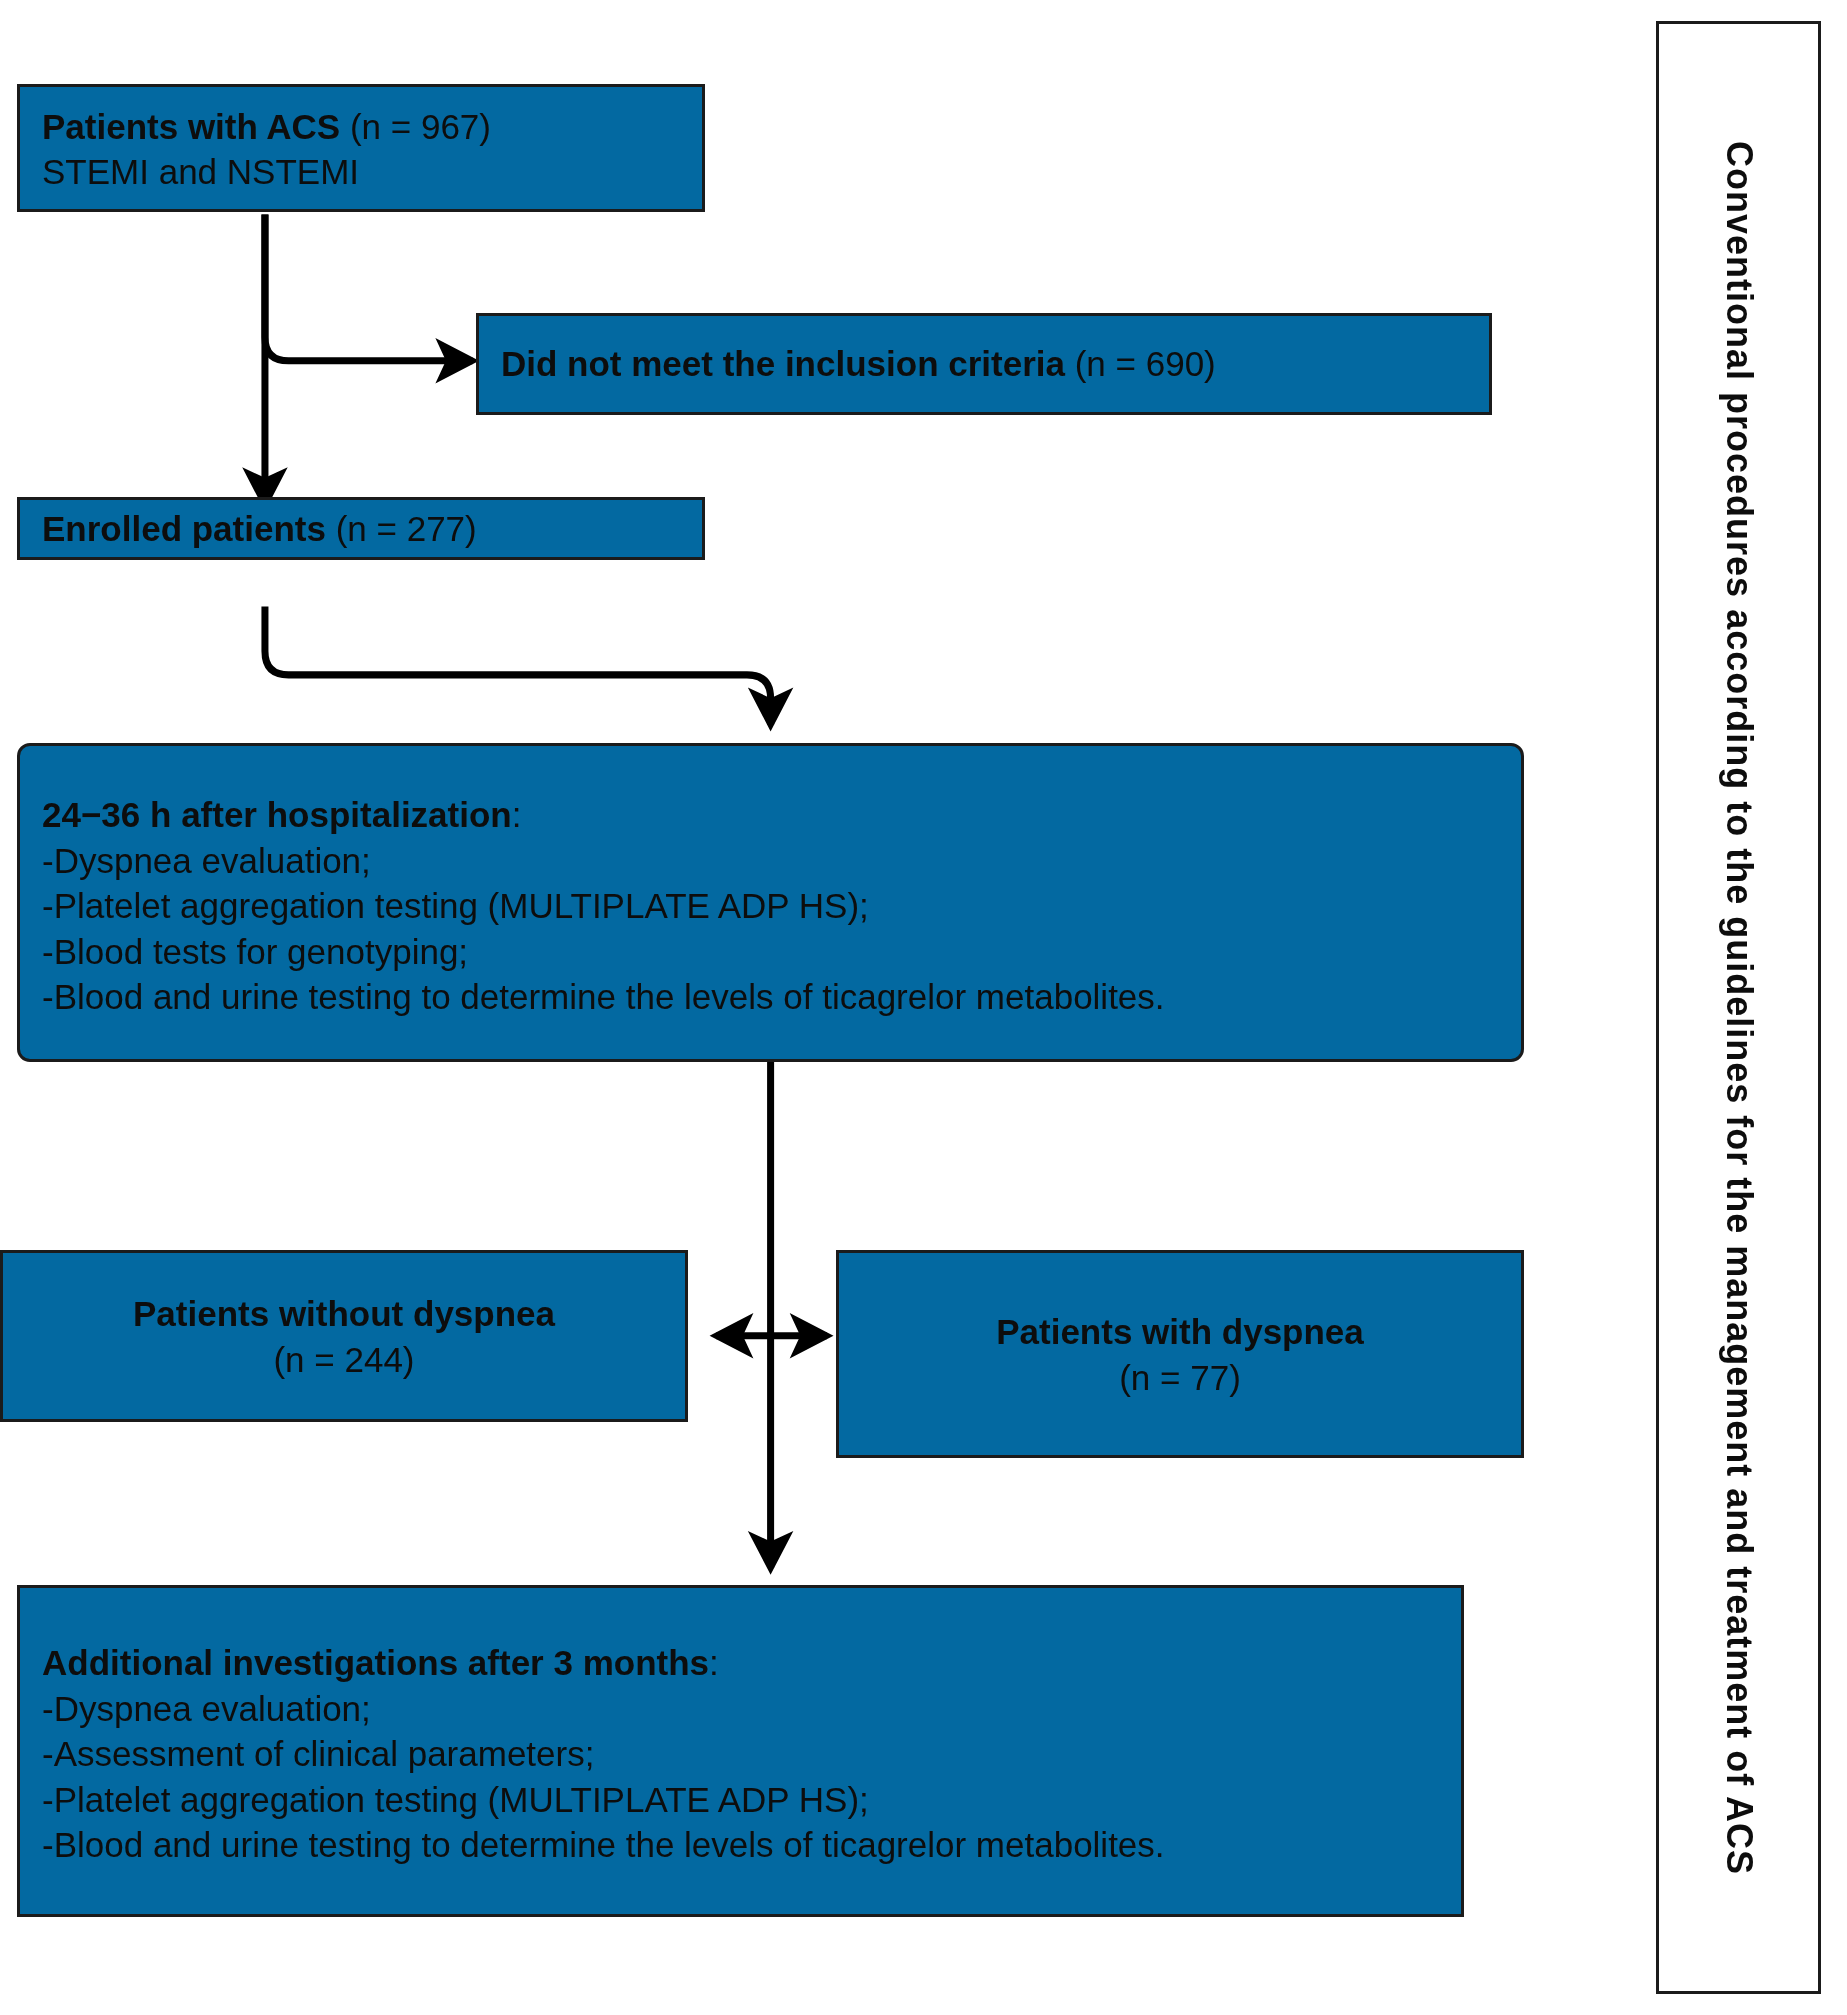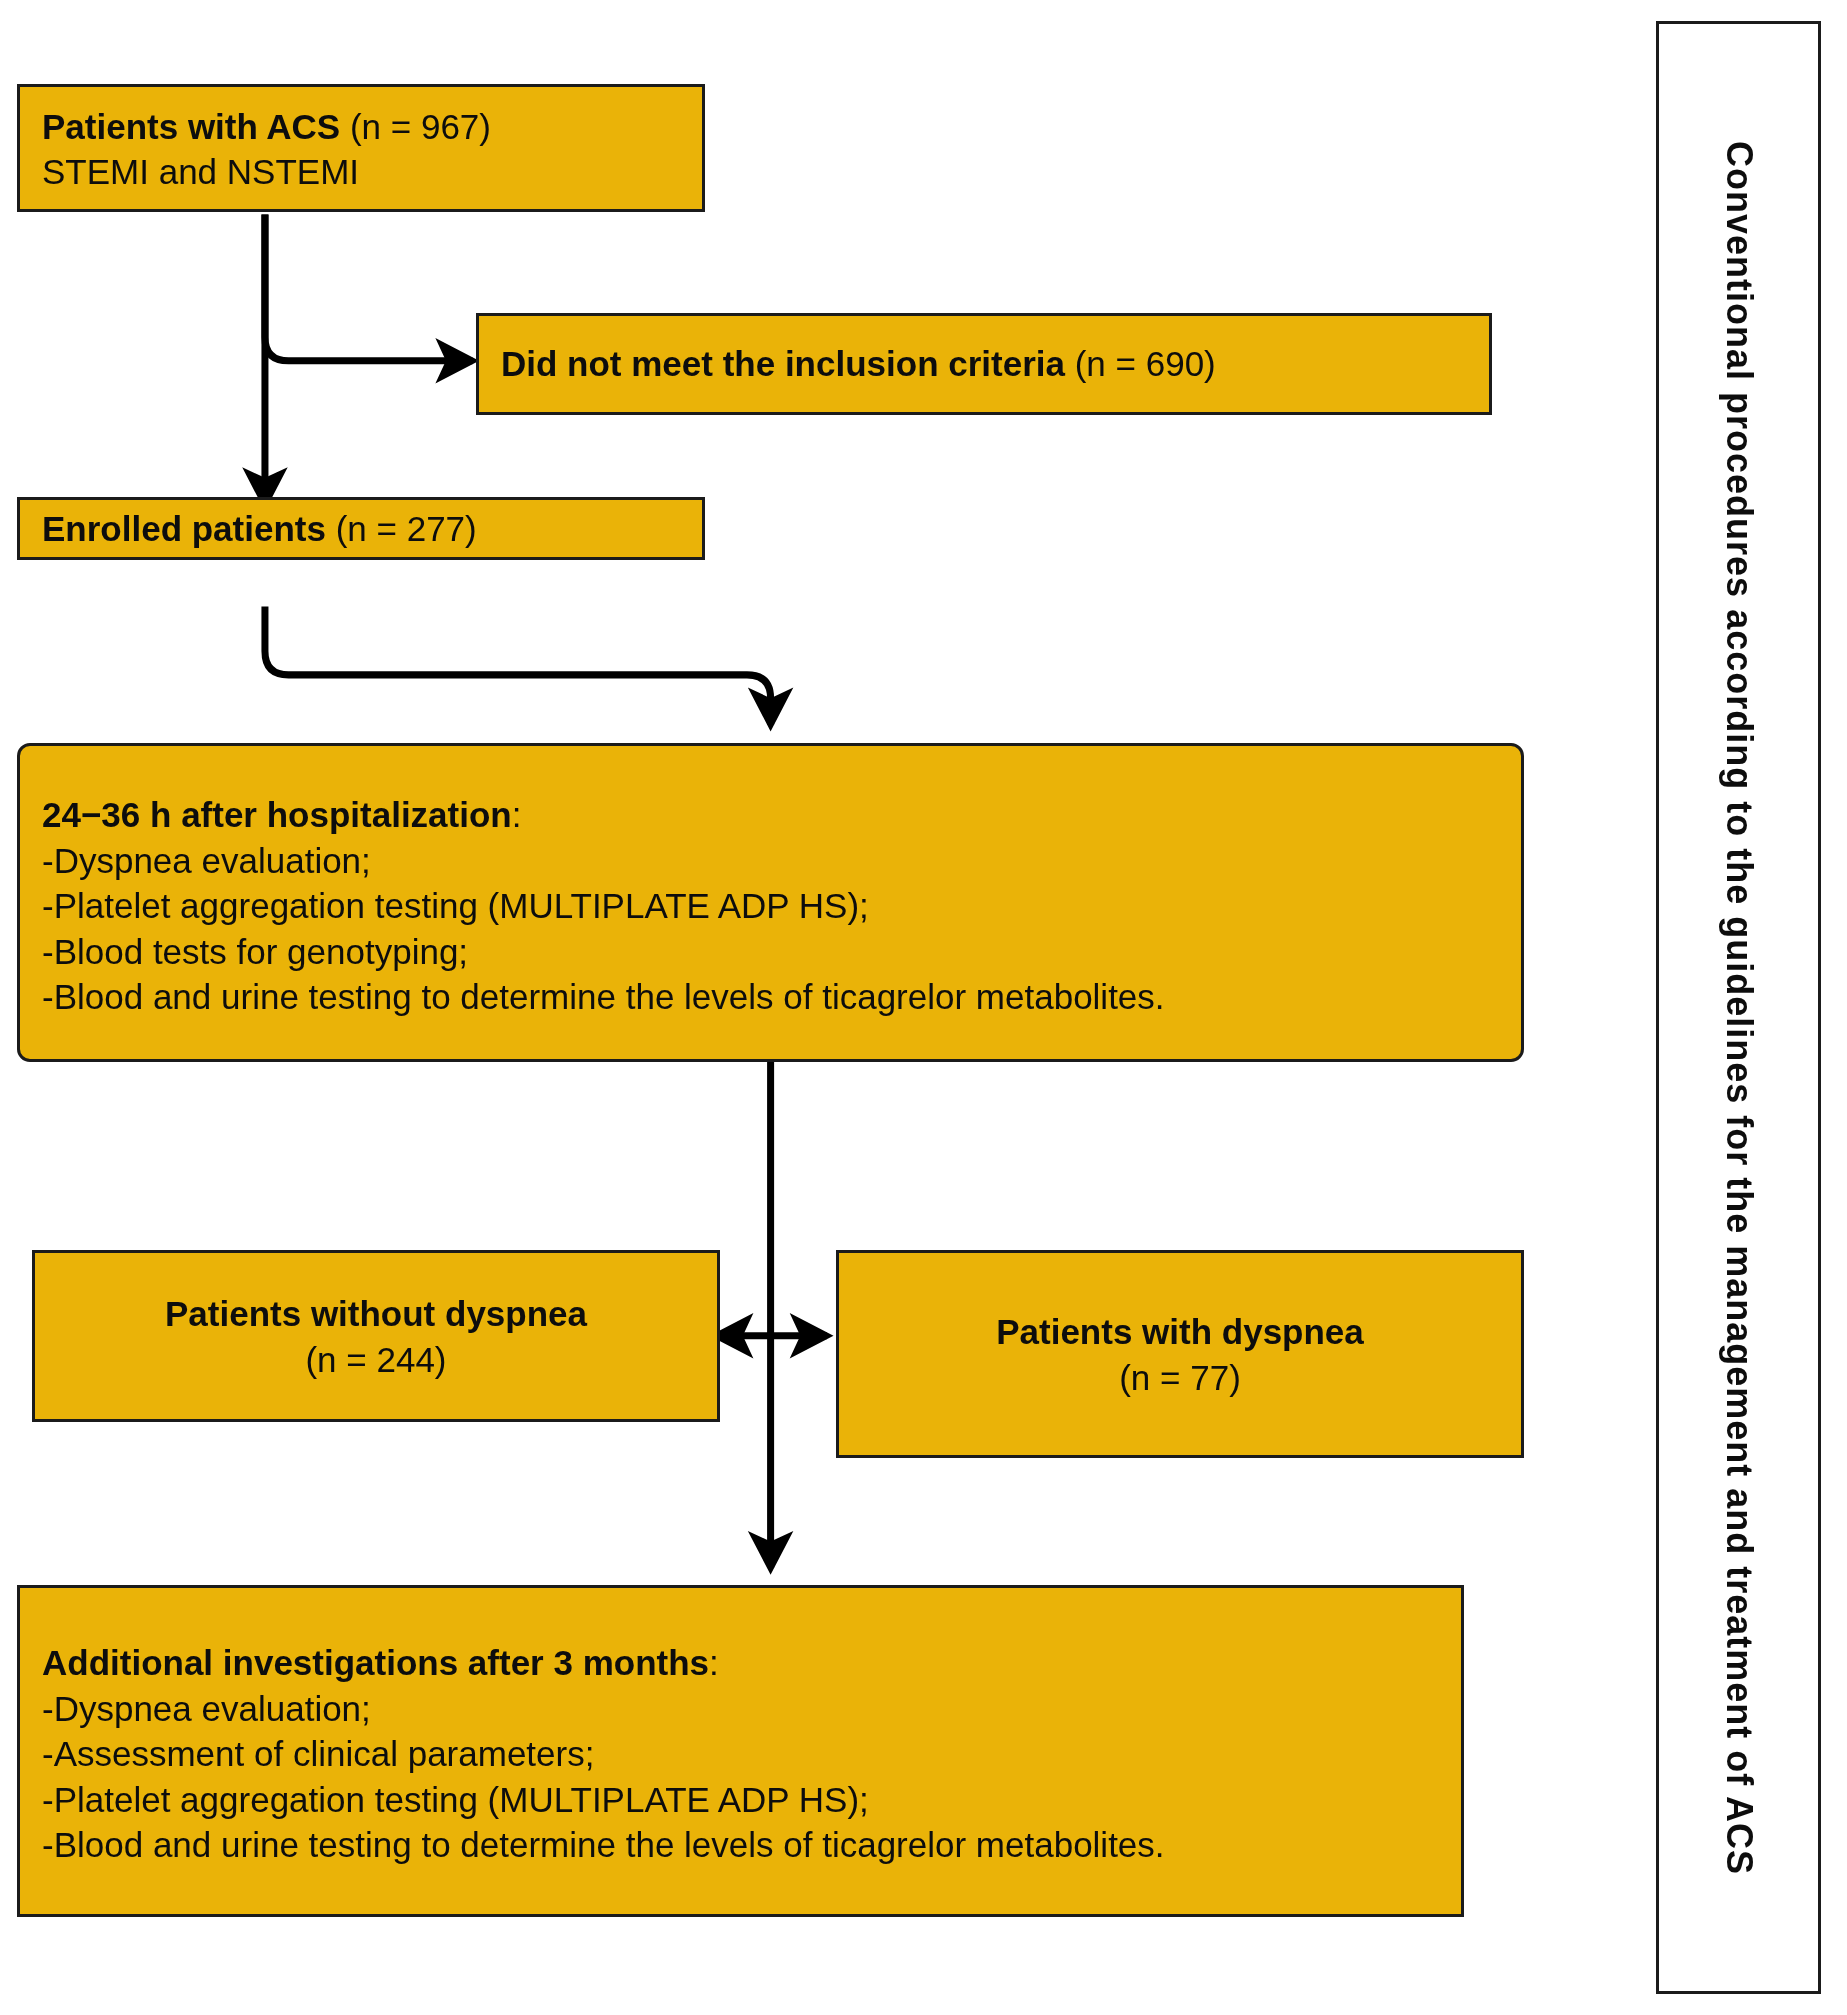--- a/index.html
+++ b/index.html
@@ -11,21 +11,21 @@
     position:relative;
     width:1847px;
     height:2015px;
     background:#ffffff;
     overflow:hidden;
   }
   .node{
     position:absolute;
     box-sizing:border-box;
     border:3.2px solid #1b1b1b;
-    background:#eab308;
+    background:#0369a1;
     color:#000000;
   }
   .node .inner{
     position:absolute;
     left:0; right:0;
   }
   
   .vcenter .inner{ top:50%; transform:translateY(-50%); }
 
   .ln{
@@ -117,21 +117,21 @@
   <div class="node" style="left:17px; top:743px; width:1507px; height:319px;border-radius:13px;">
     <div class="inner" style="top:46px;">
       <span class="ln pad-l"><b class="b">24−36 h after hospitalization</b><span>:</span></span>
       <span class="ln pad-l">-Dyspnea evaluation;</span>
       <span class="ln pad-l">-Platelet aggregation testing (MULTIPLATE ADP HS);</span>
       <span class="ln pad-l">-Blood tests for genotyping;</span>
       <span class="ln pad-l">-Blood and urine testing to determine the levels of ticagrelor metabolites.</span>
     </div>
   </div>
 
-  <div class="node vcenter" style="left:32px; top:1250px; width:688px; height:172px;">
+  <div class="node vcenter" style="left:0; top:1250px; width:688px; height:172px;">
     <div class="inner">
       <span class="ln center b">Patients without dyspnea</span>
       <span class="ln center">(n = 244)</span>
     </div>
   </div>
 
   <div class="node vcenter" style="left:836px; top:1250px; width:688px; height:208px;">
     <div class="inner">
       <span class="ln center b">Patients with dyspnea</span>
       <span class="ln center">(n = 77)</span>

